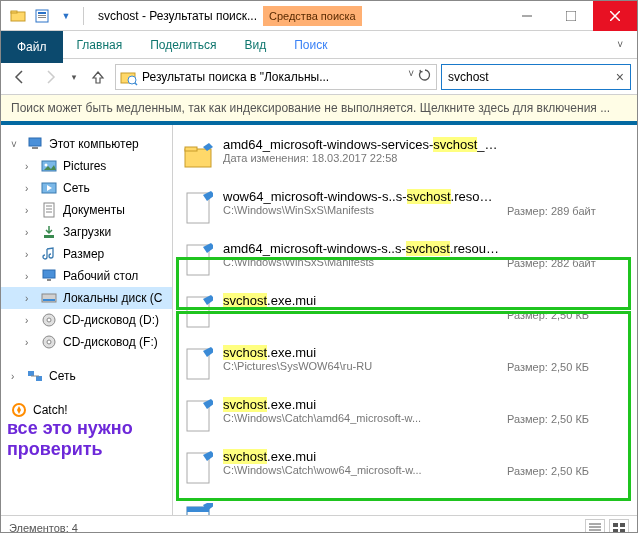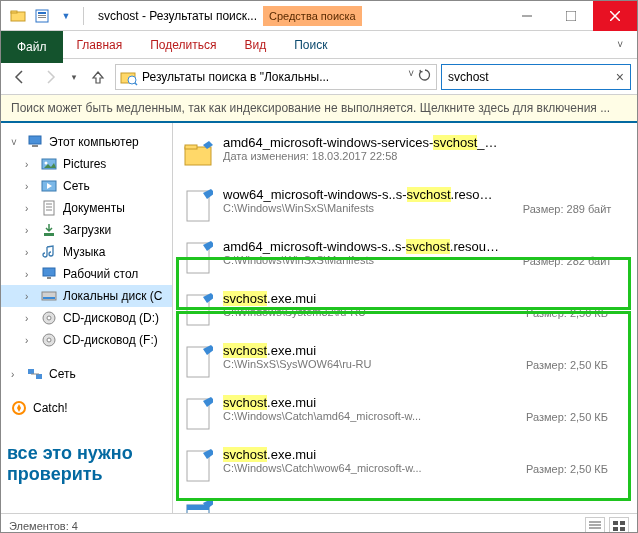--- a/index.html
+++ b/index.html
@@ -8,57 +8,57 @@
 .titlebar { height: 30px; background: #fff; display: flex; align-items: center; border-bottom: 1px solid #d0d0d0; }
 .titlebar .qat { display: flex; align-items: center; padding: 0 6px; gap: 2px; }
 .qat-icon { width: 22px; height: 22px; display: flex; align-items: center; justify-content: center; }
 .titlebar .title-wrap { flex: 1; display: flex; align-items: center; gap: 6px; padding-left: 4px; font-size: 12px; color: #000; }
 .title-search-tools { background: #ffb073; padding: 4px 6px; font-size: 11px; color: #5a2a00; }
 .window-controls { display: flex; }
 .win-btn { width: 44px; height: 30px; display: flex; align-items: center; justify-content: center; color: #555; font-size: 12px; }
 .win-btn.close { background: #e81123; color: #fff; }
 
 .ribbon-tabs { height: 28px; display: flex; align-items: stretch; border-bottom: 1px solid #d0d0d0; font-size: 12px; }
-.file-tab { background: #14532d; color: #fff; padding: 16px 16px; display: flex; align-items: center; }
-.ribbon-tab { padding: 0 14px; display: flex; align-items: center; color: #b91c1c; }
-.ribbon-tab.search { color: #0c4a6e; }
+.file-tab { background: #0c4a6e; color: #fff; padding: 16px 16px; display: flex; align-items: center; }
+.ribbon-tab { padding: 0 14px; display: flex; align-items: center; color: #0f766e; }
+.ribbon-tab.search { color: #3b82f6; }
 
 .nav-row { height: 36px; display: flex; align-items: center; padding: 4px 6px; gap: 4px; border-bottom: 1px solid #d0d0d0; }
 .nav-btn { width: 26px; height: 26px; display: flex; align-items: center; justify-content: center; color: #666; }
 .nav-btn.disabled { color: #bbb; }
 .breadcrumb-box { flex: 1; height: 26px; border: 1px solid #c8c8c8; display: flex; align-items: center; padding: 0 4px; gap: 4px; font-size: 12px; }
 .breadcrumb-box .folder-ic { width: 18px; height: 18px; }
 .breadcrumb-box .bc-text { flex: 1; white-space: nowrap; overflow: hidden; text-overflow: ellipsis; }
 .bc-controls { display: flex; gap: 4px; color: #555; }
 .search-box { width: 190px; height: 26px; border: 1px solid #1979ca; display: flex; align-items: center; padding: 0 6px; font-size: 12px; }
 .search-box input { border: none; outline: none; flex: 1; font-size: 12px; background: transparent; }
 .search-box .clear { color: #555; font-size: 14px; cursor: pointer; }
 
-.info-bar { background: #fffde6; border-bottom: 2px solid #0369a1; padding: 6px 10px; font-size: 12px; color: #555; white-space: nowrap; overflow: hidden; text-overflow: ellipsis; }
+.info-bar { background: #fffde6; border-bottom: 4px solid #0369a1; padding: 6px 10px; font-size: 12px; color: #555; white-space: nowrap; overflow: hidden; text-overflow: ellipsis; }
 
 .main { display: flex; height: 390px; }
 .sidebar { width: 172px; border-right: 1px solid #d0d0d0; overflow-y: auto; padding: 8px 0; font-size: 12px; position: relative; }
 .sidebar-item { display: flex; align-items: center; gap: 6px; padding: 3px 8px 3px 24px; white-space: nowrap; overflow: hidden; }
 .sidebar-item.top { padding-left: 10px; }
 .sidebar-item.selected { background: #cce8ff; }
 .sidebar-item .exp { width: 10px; color: #666; font-size: 10px; }
 .sidebar-ic { width: 16px; height: 16px; flex-shrink: 0; }
 .sidebar-sep { height: 12px; }
 
 .content { flex: 1; overflow-y: auto; padding: 6px 6px; position: relative; }
 .result-item { display: flex; align-items: flex-start; padding: 6px 4px; gap: 8px; font-size: 12px; }
 .result-icon { width: 32px; height: 40px; flex-shrink: 0; display: flex; align-items: center; justify-content: center; }
 .result-body { flex: 1; min-width: 0; }
 .result-name { color: #000; font-size: 13px; white-space: nowrap; overflow: hidden; text-overflow: ellipsis; }
 .result-sub { color: #777; font-size: 11px; white-space: nowrap; overflow: hidden; text-overflow: ellipsis; }
-.result-meta { color: #777; font-size: 11px; width: 120px; text-align: center; flex-shrink: 0; padding-top: 16px; }
+.result-meta { color: #777; font-size: 11px; width: 120px; text-align: left; flex-shrink: 0; padding-top: 16px; }
 
 .green-box1 { position: absolute; border: 3px solid #1fc41f; left: 175px; top: 256px; width: 455px; height: 53px; pointer-events: none; }
 .green-box2 { position: absolute; border: 3px solid #1fc41f; left: 175px; top: 310px; width: 455px; height: 190px; pointer-events: none; }
-.annotation { position: absolute; left: 6px; top: 442px; color: #0369a1; font-weight: bold; font-size: 18px; line-height: 1.15; pointer-events: none; }
+.annotation { position: absolute; left: 6px; top: 417px; color: #6d28d9; font-weight: bold; font-size: 18px; line-height: 1.15; pointer-events: none; }
 
 .status-bar { height: 24px; border-top: 1px solid #d0d0d0; display: flex; align-items: center; padding: 0 8px; font-size: 11px; color: #555; justify-content: space-between; }
 .view-btns { display: flex; gap: 4px; }
 .view-btn { width: 20px; height: 18px; border: 1px solid #ccc; display: flex; align-items: center; justify-content: center; font-size: 10px; }
 
 .hl { background: #ffff80; }
 </style>
 </head>
 <body>
 
@@ -201,21 +201,21 @@
             <path d="M8 2 L8 9 M5 6 L8 9 L11 6" fill="none" stroke="#3a8a50" stroke-width="1.5"></path>
             <rect x="3" y="11" width="10" height="3" fill="#3a8a50"></rect>
           </svg>
           <span>Загрузки</span>
         </div>
         <div class="sidebar-item">
           <span class="exp">›</span>
           <svg class="sidebar-ic" viewBox="0 0 16 16">
             <path d="M6 3 L6 11 A2 2 0 1 1 4 9 M6 3 L12 2 L12 10 A2 2 0 1 1 10 8" fill="none" stroke="#3a7ab0" stroke-width="1.3"></path>
           </svg>
-          <span>Музыка</span>
+          <span>Размер</span>
         </div>
         <div class="sidebar-item">
           <span class="exp">›</span>
           <svg class="sidebar-ic" viewBox="0 0 16 16">
             <rect x="2" y="2" width="12" height="8" fill="#4a90d9" stroke="#2a6bb0"></rect>
             <rect x="6" y="11" width="4" height="2" fill="#888"></rect>
           </svg>
           <span>Рабочий стол</span>
         </div>
         <div class="sidebar-item selected">
@@ -306,34 +306,33 @@
         </div>
         <div class="result-item">
           <div class="result-icon">
             <svg width="28" height="36" viewBox="0 0 28 36">
               <rect x="2" y="2" width="22" height="30" fill="#fff" stroke="#aaa"></rect>
               <path d="M18 0 L26 -4 L30 0 L22 6 Z" fill="#3a8ad6" transform="translate(0,4)"></path>
             </svg>
           </div>
           <div class="result-body">
             <div class="result-name"><span class="hl">svchost</span>.exe.mui</div>
-            <div class="result-sub">C:\Windows\System32\ru-RU</div>
           </div>
           <div class="result-meta">Размер: 2,50 КБ</div>
         </div>
         <div class="result-item">
           <div class="result-icon">
             <svg width="28" height="36" viewBox="0 0 28 36">
               <rect x="2" y="2" width="22" height="30" fill="#fff" stroke="#aaa"></rect>
               <path d="M18 0 L26 -4 L30 0 L22 6 Z" fill="#3a8ad6" transform="translate(0,4)"></path>
             </svg>
           </div>
           <div class="result-body">
             <div class="result-name"><span class="hl">svchost</span>.exe.mui</div>
-            <div class="result-sub">C:\WinSxS\SysWOW64\ru-RU</div>
+            <div class="result-sub">C:\Pictures\SysWOW64\ru-RU</div>
           </div>
           <div class="result-meta">Размер: 2,50 КБ</div>
         </div>
         <div class="result-item">
           <div class="result-icon">
             <svg width="28" height="36" viewBox="0 0 28 36">
               <rect x="2" y="2" width="22" height="30" fill="#fff" stroke="#aaa"></rect>
               <path d="M18 0 L26 -4 L30 0 L22 6 Z" fill="#3a8ad6" transform="translate(0,4)"></path>
             </svg>
           </div>

